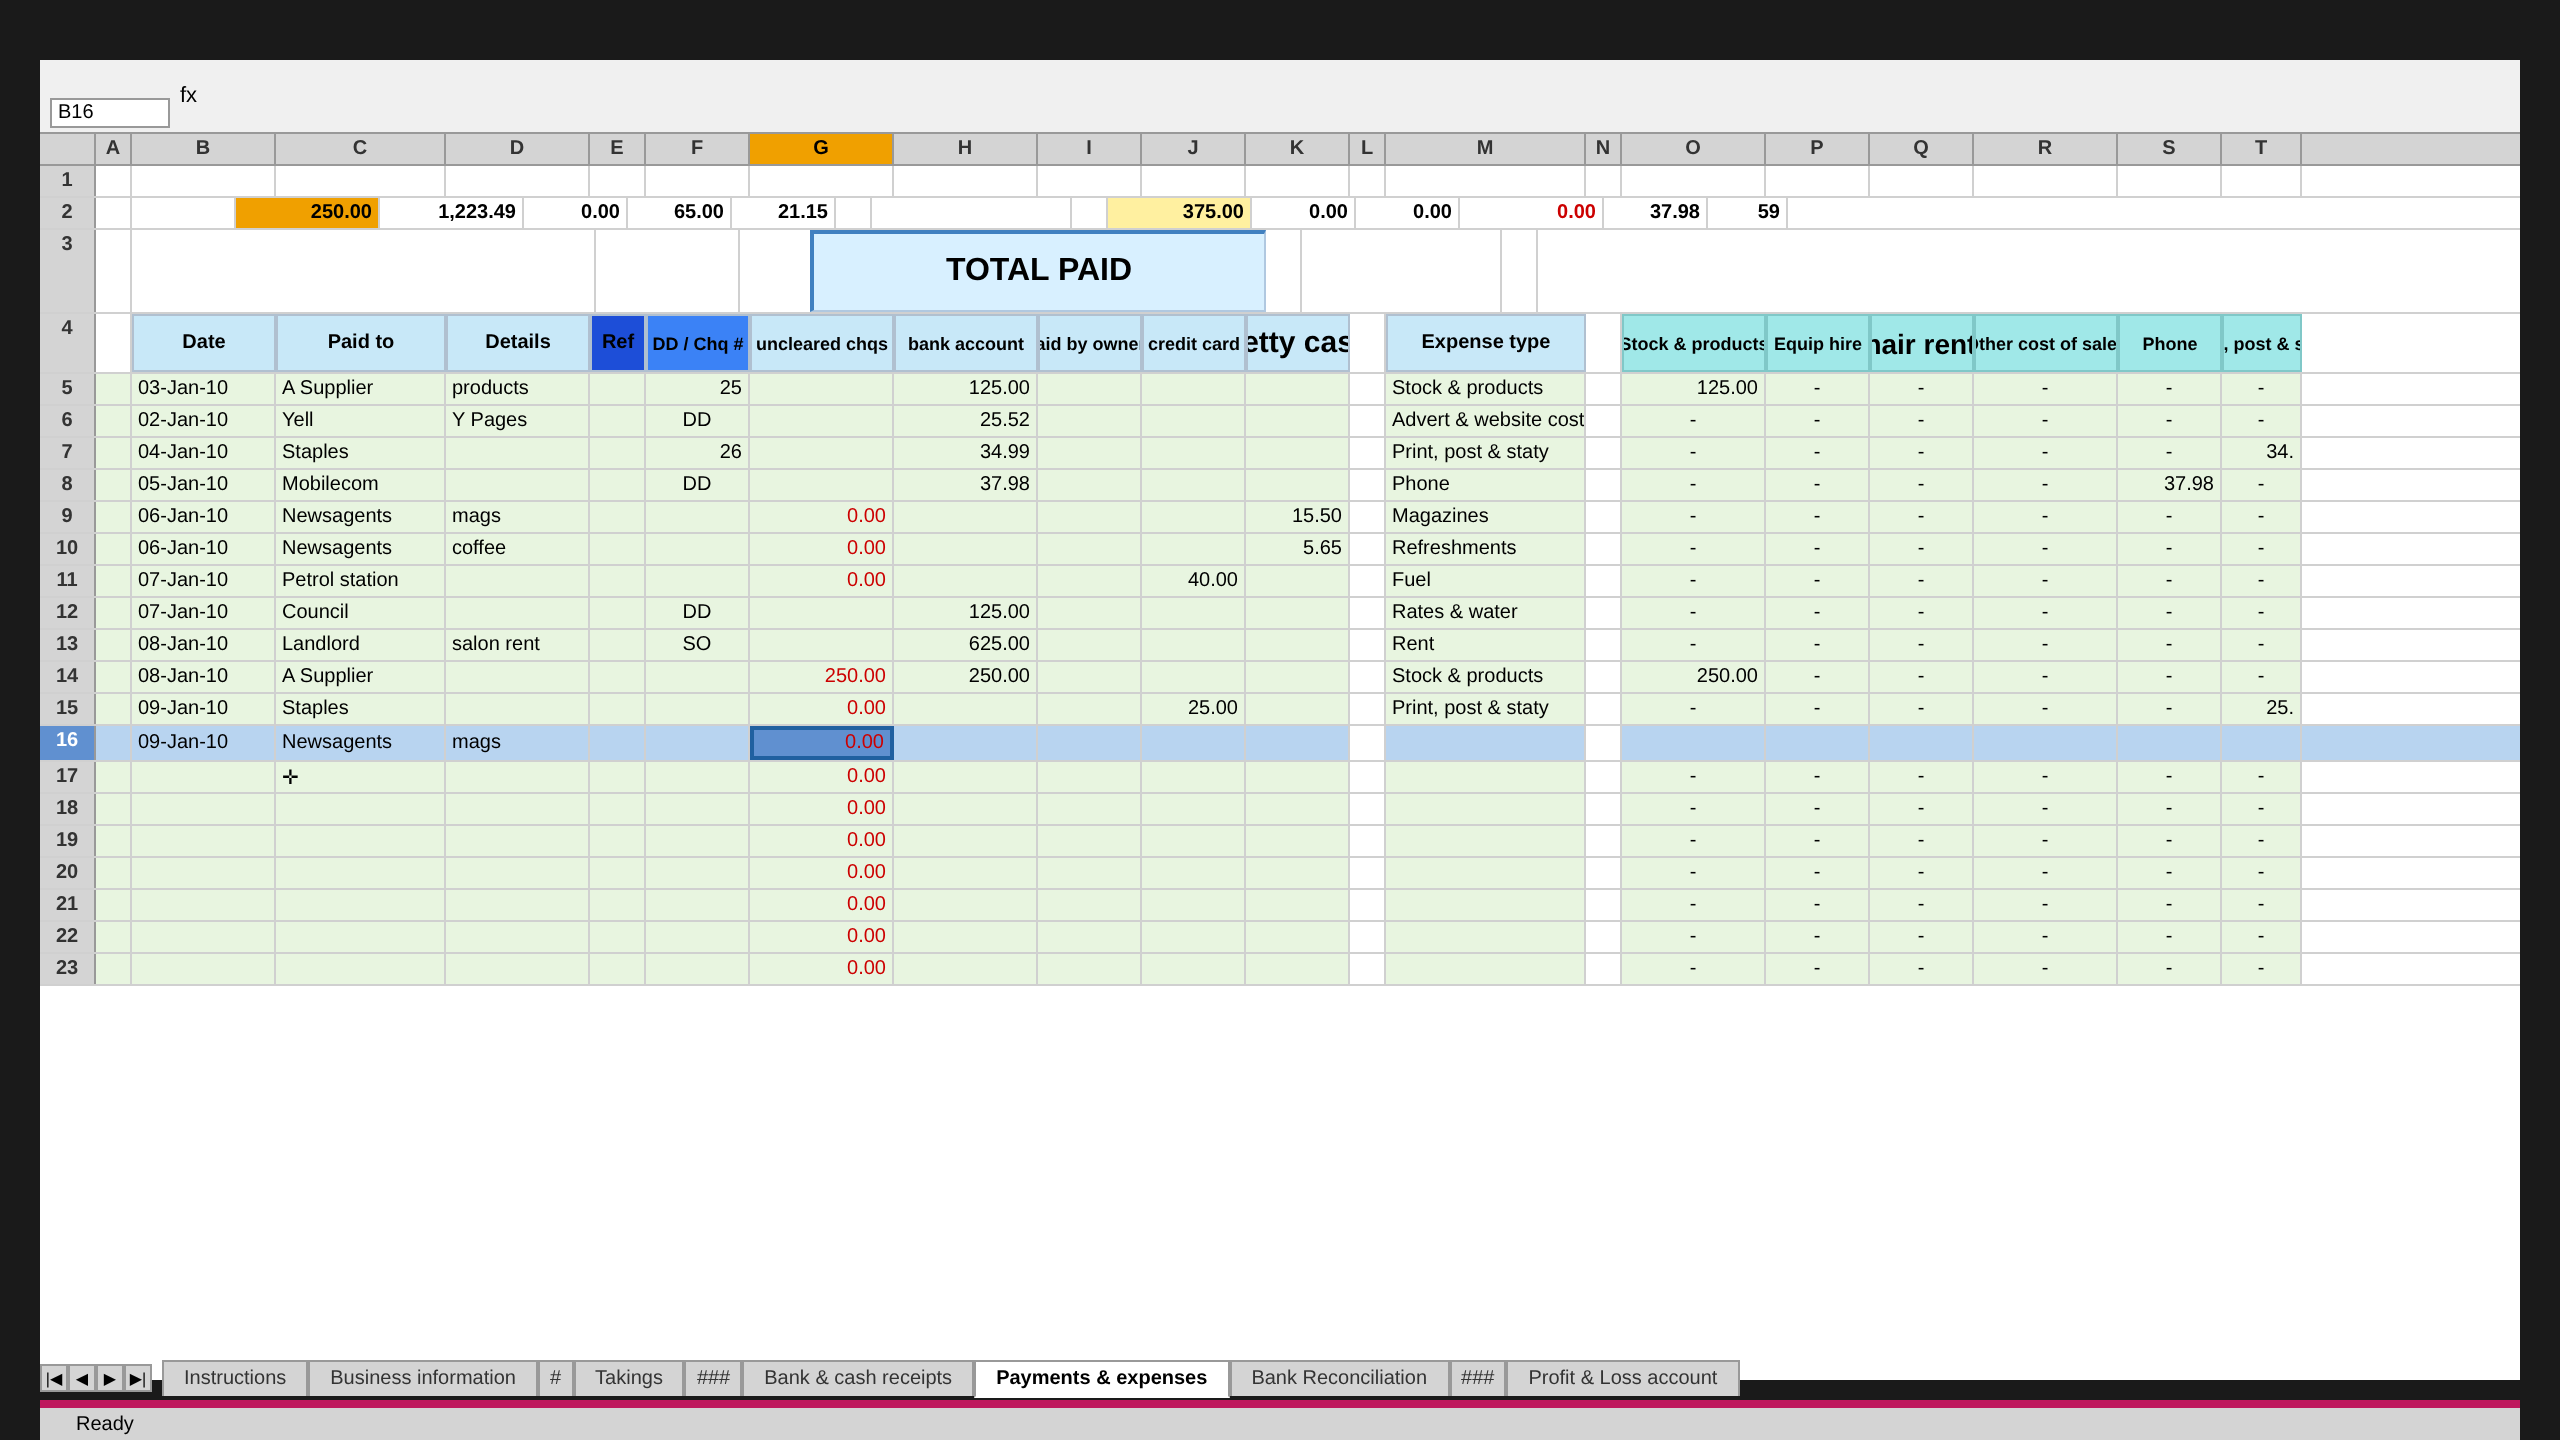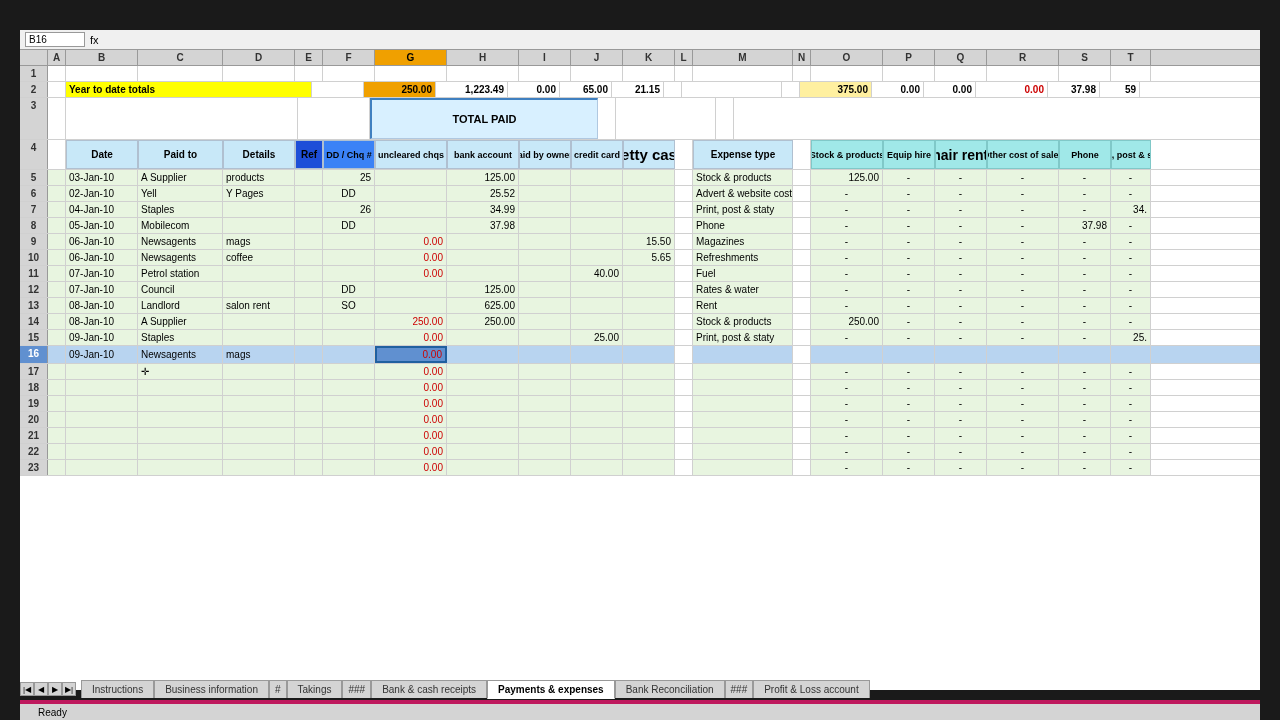--- a/index.html
+++ b/index.html
@@ -115,44 +115,46 @@
     .bg-orange { background: #f0a000; }
     .bg-light-green { background: #e8f5e0; }
     .bg-white { background: #ffffff; }
     .text-red { color: #cc0000; }
     .bold { font-weight: bold; }
     .row-selected { background: #b8d4f0; }
     
     .merged-header {
       text-align: center;
       font-weight: bold;
-      font-size: 11px;
+      font-size: 16px;
       display: flex;
       align-items: center;
       justify-content: center;
       padding: 1px 3px;
       border-right: 1px solid #999;
       flex-shrink: 0;
+      margin-left: 35px;
     }
     .formula-bar {
       background: #f0f0f0;
       border-bottom: 1px solid #999;
       padding: 2px 5px;
       font-size: 11px;
       display: flex;
       align-items: center;
       gap: 5px;
       flex-shrink: 0;
     }
     .name-box {
       width: 60px;
       border: 1px solid #999;
       padding: 1px 3px;
       font-size: 10px;
       background: white;
+      margin-top: 17px;
     }
     
     .tab-bar {
       position: absolute;
       bottom: 20px;
       left: 20px;
       display: flex;
       align-items: center;
       gap: 0;
       height: 22px;
@@ -259,21 +261,20 @@
       <div class="cell w-p bg-white"></div>
       <div class="cell w-q bg-white"></div>
       <div class="cell w-r bg-white"></div>
       <div class="cell w-s bg-white"></div>
       <div class="cell w-t bg-white"></div>
     </div>
 
     <div class="grid-row">
       <div class="row-num">2</div>
       <div class="cell w-a bg-white"></div>
-      <div class="cell w-b bg-yellow bold" style="width:246px;min-width:246px;border-right:1px solid #d0d0d0;">Year to date totals</div>
 
       <div class="cell w-f bg-white"></div>
       <div class="cell w-g bg-orange bold right">250.00</div>
       <div class="cell w-h bold right">1,223.49</div>
       <div class="cell w-i bold right">0.00</div>
       <div class="cell w-j bold right">65.00</div>
       <div class="cell w-k bold right">21.15</div>
       <div class="cell w-l bg-white"></div>
       <div class="cell w-m bg-white"></div>
       <div class="cell w-n bg-white"></div>

